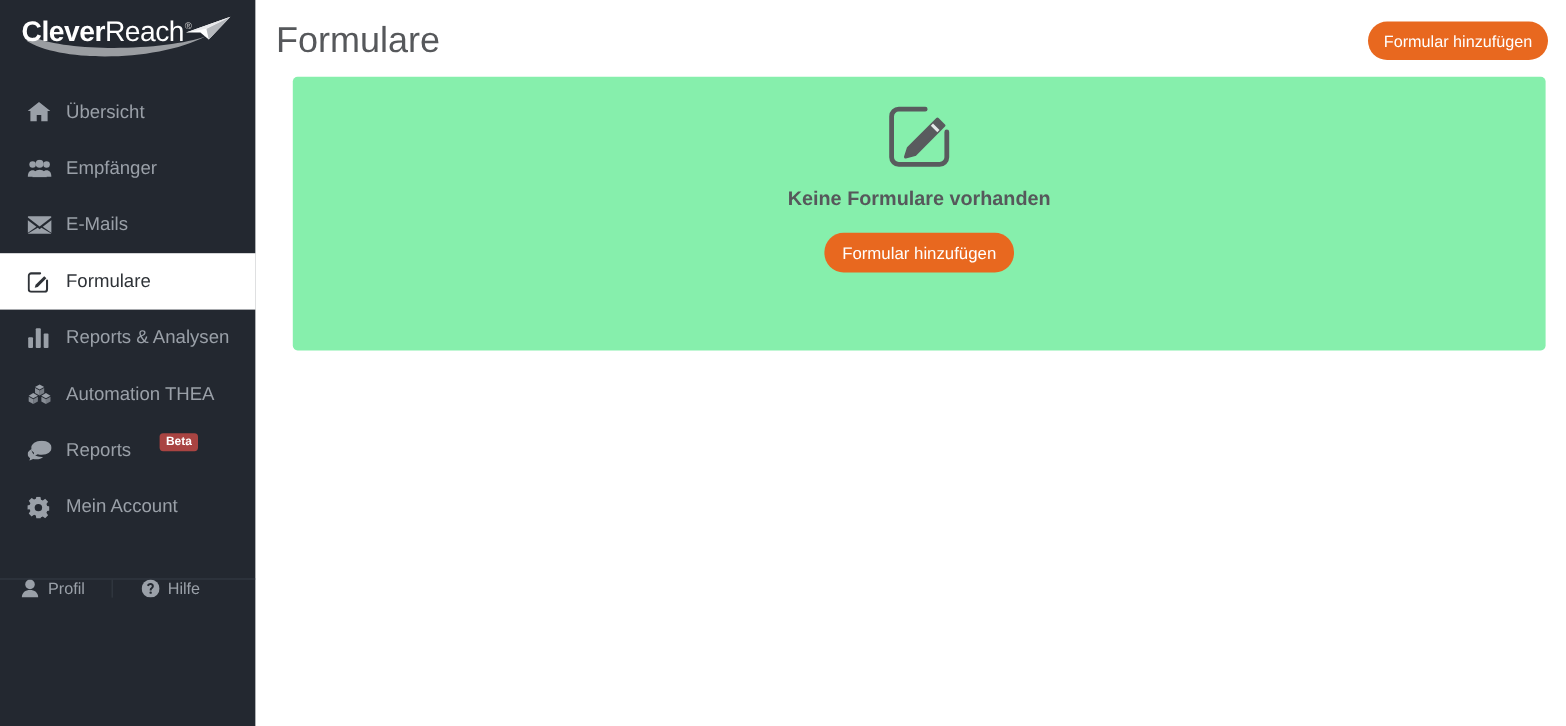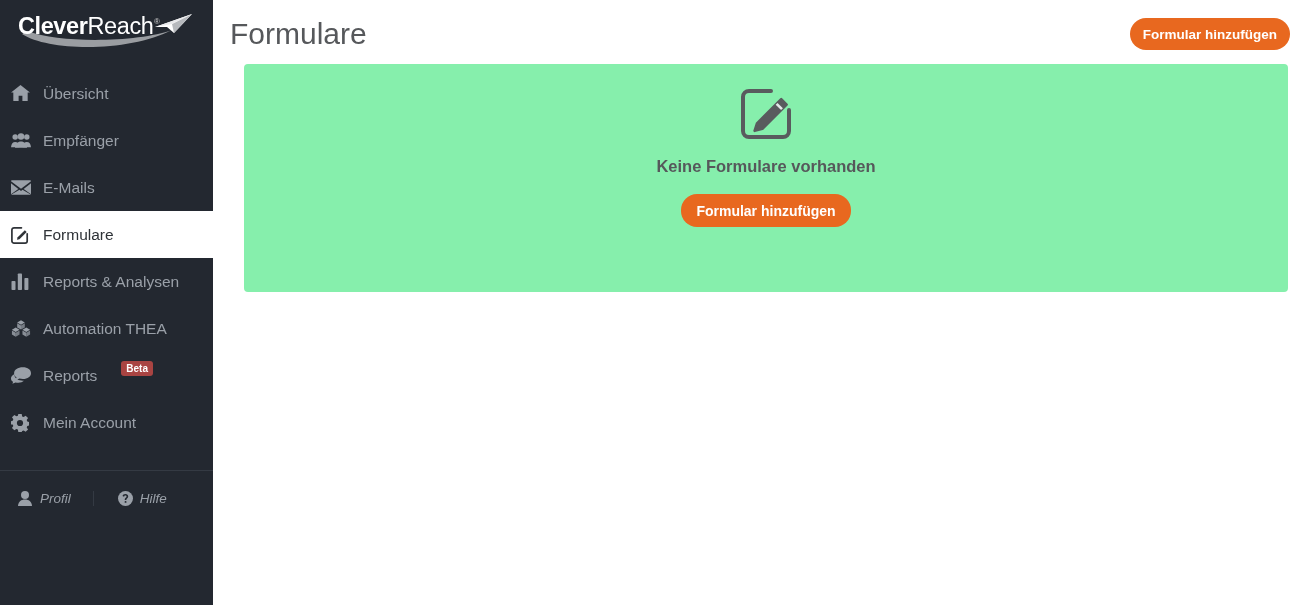--- a/index.html
+++ b/index.html
@@ -62,21 +62,21 @@
   .logo-plane  { position: absolute; left: 134px; top: 0px; }
 
   .nav {
     padding-top: 6px;
     flex: 0 0 auto;
   }
   .nav-item {
     display: flex;
     align-items: center;
     height: 47px;
-    padding-left: 11px;
+    padding-left: 23px;
     color: #9aa0a8;
     font-size: 15.5px;
     cursor: pointer;
     text-decoration: none;
     white-space: nowrap;
   }
   .nav-item .ico {
     width: 26px;
     display: inline-flex;
     align-items: center;
@@ -99,26 +99,25 @@
     font-size: 10px;
     font-weight: bold;
     border-radius: 3px;
     padding: 2px 5px 2px 5px;
     line-height: 11px;
     position: relative;
     top: -7px;
   }
 
   .sidebar-footer {
-    margin-top: 24px;
+    margin-top: 36px;
     border-top: 1px solid #343a43;
     height: 55px;
     display: flex;
-    align-items: center;
-    font-style: italic;
+    align-items: flex-start;
   }
   .footer-item {
     display: flex;
     align-items: center;
     color: #9aa0a8;
     font-size: 13.5px;
     cursor: pointer;
     padding: 0 0 0 18px;
   }
   .footer-item.help {
@@ -154,21 +153,21 @@
     color: #56585b;
     font-weight: normal;
     margin: 0;
   }
   .btn {
     display: inline-flex;
     align-items: center;
     justify-content: center;
     background: #e8681f;
     color: #ffffff;
-    font-weight: bold;
+    font-weight: normal;
     border: none;
     border-radius: 16px;
     cursor: pointer;
     font-family: "Liberation Sans", sans-serif;
   }
   .btn-header {
     position: absolute;
     right: 15px;
     top: 18px;
     height: 32px;

